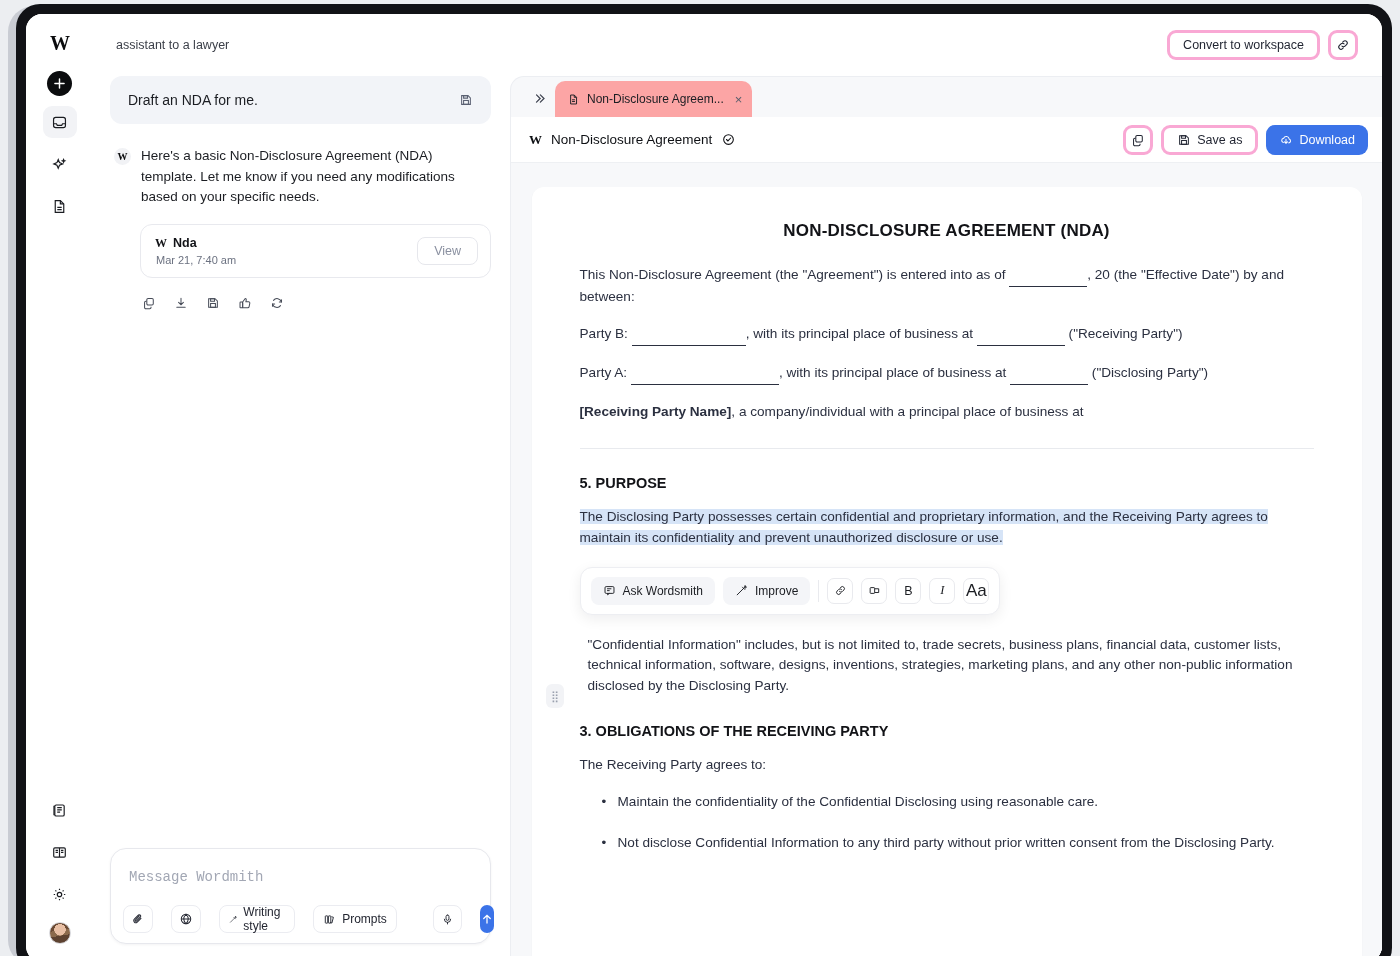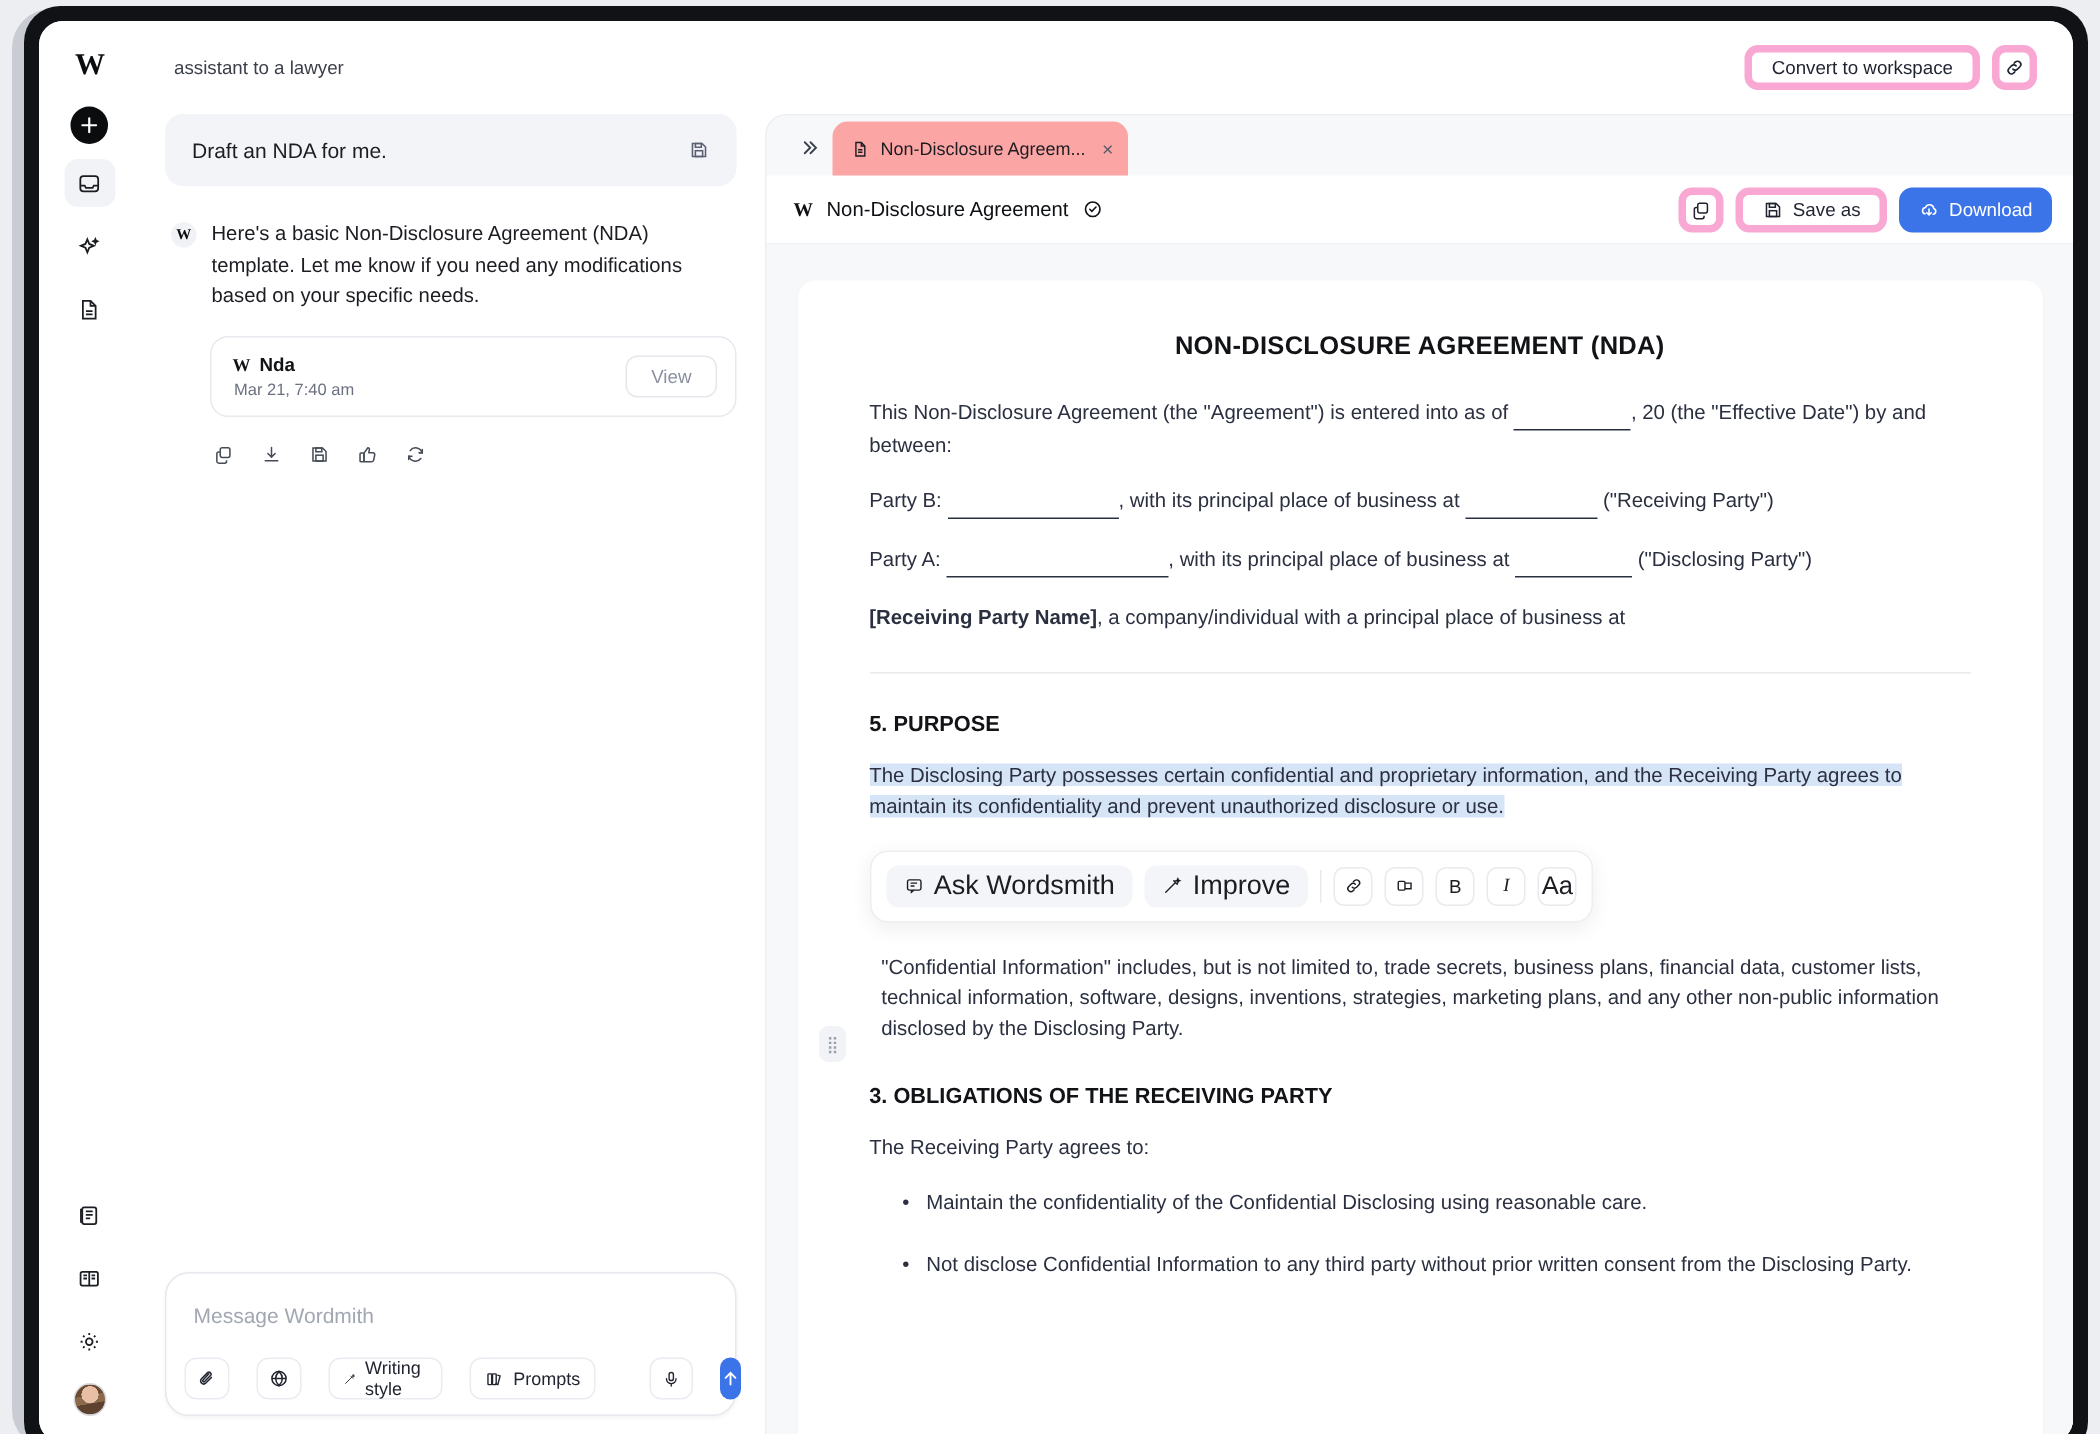--- a/index.html
+++ b/index.html
@@ -89,21 +89,21 @@
   }
   .msg-actions { display: flex; gap: 18px; margin: 18px 0 0 32px; color: #464b57; }
   .msg-actions span { cursor: pointer; display: flex; }
   
   #composer {
     margin: 0 16px 18px 16px; border: 1px solid #e7e8ed; border-radius: 16px;
     background: #fff; padding: 10px; box-shadow: 0 1px 3px rgba(16,20,30,.05);
   }
   #composer-input {
     border: none; outline: none; width: 100%; padding: 10px 8px 18px 8px;
-    font-size: 14px; font-family: Liberation Sans, sans-serif; color: #1b1d22;
+    font-size: 14px; font-family: Liberation Mono, monospace; color: #1b1d22;
     background: transparent;
   }
   #composer-input::placeholder { color: #a2a7b4; }
   #composer-row { display: flex; align-items: center; gap: 18px; padding: 2px 2px 0 2px; }
   .chip {
     height: 28px; border: 1px solid #ebecf1; border-radius: 8px; background: #fff;
     display: flex; align-items: center; gap: 6px; padding: 0 9px;
     font-size: 12px; color: #232631; cursor: pointer;
   }
   .chip.icon-only { padding: 0 7px; }
@@ -116,21 +116,21 @@
   #pane {
     position: absolute; left: 481px; top: 0; width: 875px; height: 948px;
     background: #ffffff;
   }
   #topbar {
     position: absolute; left: 0; top: 0; right: 0; height: 62px;
     display: flex; align-items: center; justify-content: flex-end;
     gap: 8px; padding-right: 24px;
   }
   .top-btn {
-    border: 5px solid #f9a8d4; border-radius: 9px; height: 30px; padding: 0 13px;
+    border: 3px solid #f9a8d4; border-radius: 9px; height: 30px; padding: 0 13px;
     display: flex; align-items: center; font-size: 12.5px; color: #1f2330;
     background: #fff; cursor: pointer;
   }
   .top-btn.square { width: 30px; padding: 0; justify-content: center; }
   #docpanel {
     position: absolute; left: 3px; top: 62px; right: 0; bottom: 0;
     background: #f7f8fa; border-top-left-radius: 14px; border-left: 1px solid #eceef2;
     border-top: 1px solid #eceef2; overflow: hidden;
   }
   #tabbar { height: 40px; display: flex; align-items: flex-end; padding-left: 14px; gap: 2px; }
@@ -169,21 +169,21 @@
   .rule { border: none; border-top: 1px solid #e8eaee; margin: 26px 0 22px; }
   .blank { border-bottom: 1.4px solid #2b3040; display: inline-block; }
   .hl { background: #d6e4f7; }
   .sel-para { margin-bottom: 8px !important; }
   #sel-toolbar {
     border: 1px solid #edeef2; border-radius: 12px; background: #fff; display: inline-flex;
     align-items: center; gap: 8px; padding: 9px 10px; margin: 10px 0 20px 0;
     box-shadow: 0 4px 14px rgba(16,20,30,.07);
   }
   .tb-chip { height: 28px; border-radius: 8px; background: #f4f5f8; display: flex;
-    align-items: center; gap: 7px; padding: 0 12px; font-size: 18px;
+    align-items: center; gap: 7px; padding: 0 12px; font-size: 12px;
     color: #1b1d22; cursor: pointer; }
   .tb-div { width: 1px; height: 22px; background: #e9eaee; }
   .tb-sq { width: 26px; height: 26px; border: 1px solid #e9eaee; border-radius: 7px;
     display: flex; align-items: center; justify-content: center;
     font-size: 12.5px; color: #1b1d22; cursor: pointer; background:#fff; }
   .tb-sq.italic { font-family: "Liberation Serif", serif; font-style: italic; }
   .drag-handle {
     position: absolute; left: 14px; width: 18px; height: 24px; border-radius: 6px;
     background: #f2f3f6; display: flex; align-items: center; justify-content: center;
     color: #9aa0ae; font-size: 11px; letter-spacing: -1px; cursor: grab;

